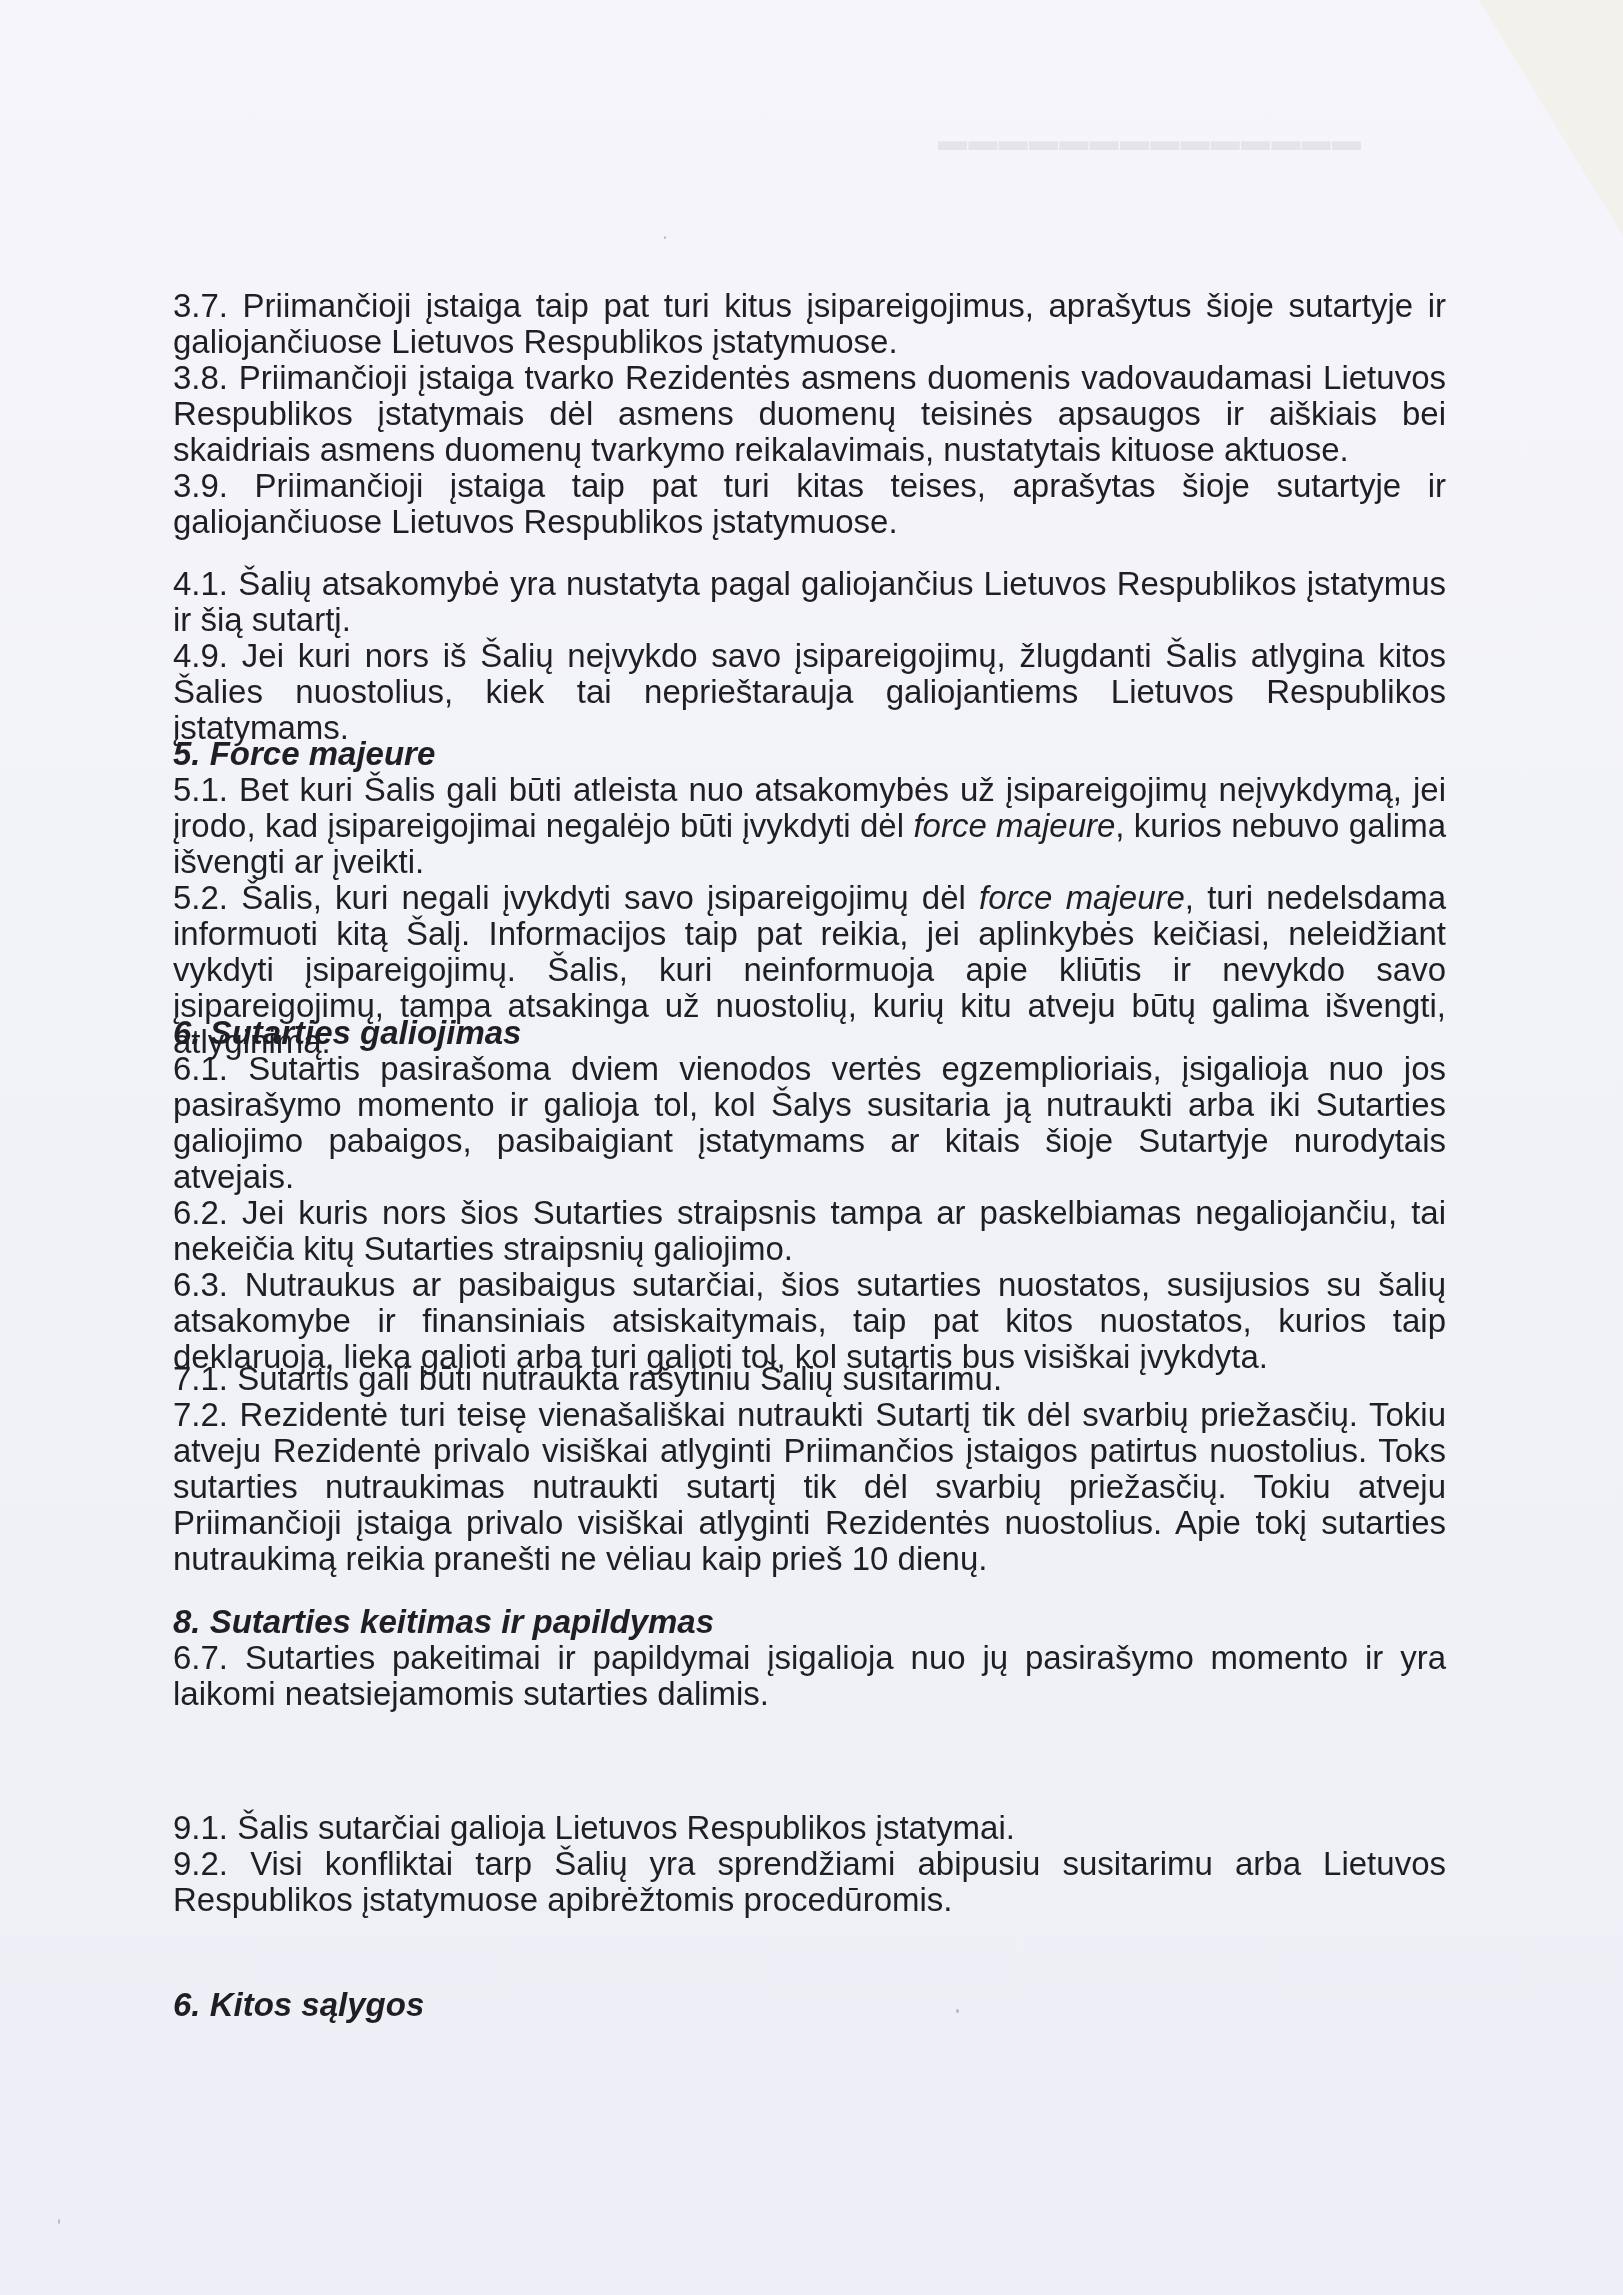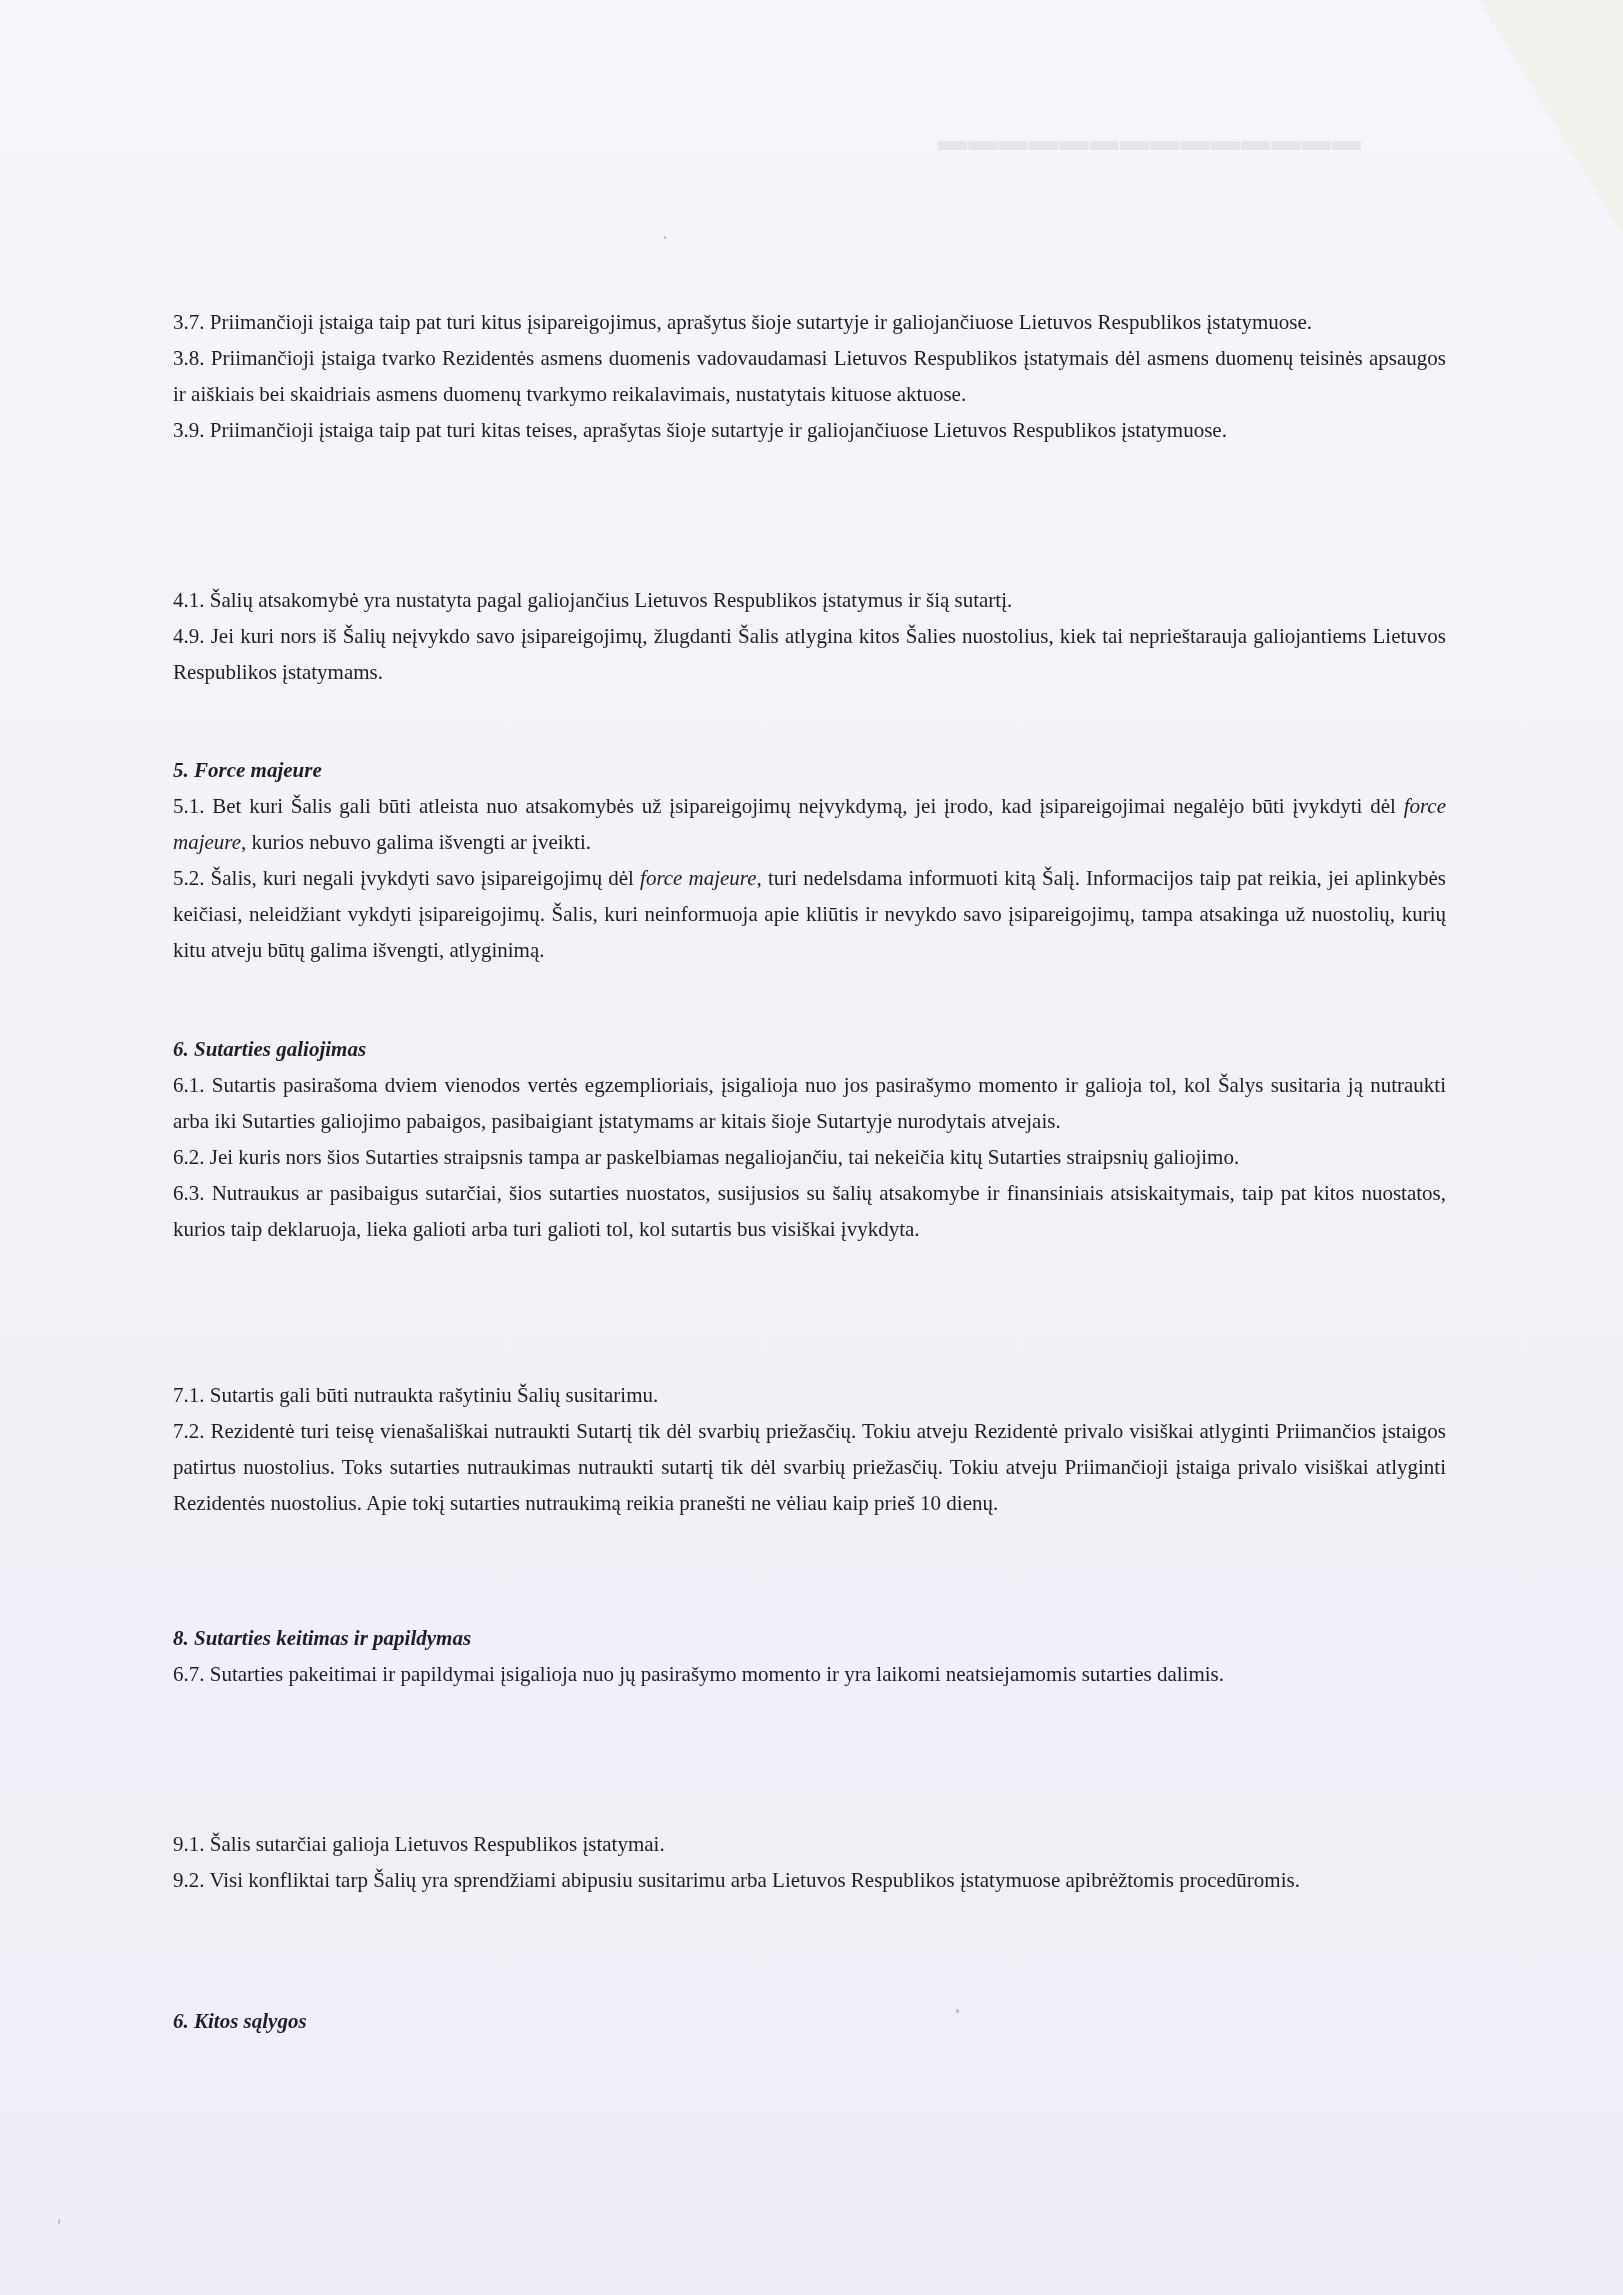--- a/index.html
+++ b/index.html
@@ -16,22 +16,22 @@
     border-top: 236px solid #f2f1ec;
     border-left: 144px solid transparent;
   }
   .ghost {
     position: absolute; color: #e3e3ec; font-family: "Liberation Serif", serif;
     font-weight: bold; font-size: 29px; transform: scaleX(-1); white-space: nowrap;
     letter-spacing: 1.3px; opacity: 0.9;
   }
   .text {
     position: absolute; left: 173px; width: 1273px;
-    font-family: Liberation Serif, serif; font-size: 21px; line-height: 36px;
-    color: #1e1e24; text-align: justify; margin-top: 16px;
+    font-family: Liberation Sans, sans-serif; font-size: 33px; line-height: 36px;
+    color: #1e1e24; text-align: justify;
   }
   .text p { margin: 0; text-align: justify; text-align-last: left; }
   .heading { font-weight: bold; font-style: italic; margin: 0; }
   .em { font-style: italic; }
   .speck { position: absolute; background: #b9b9c2; border-radius: 50%; }
 </style>
 </head>
 <body>
 
 <div class="page">

